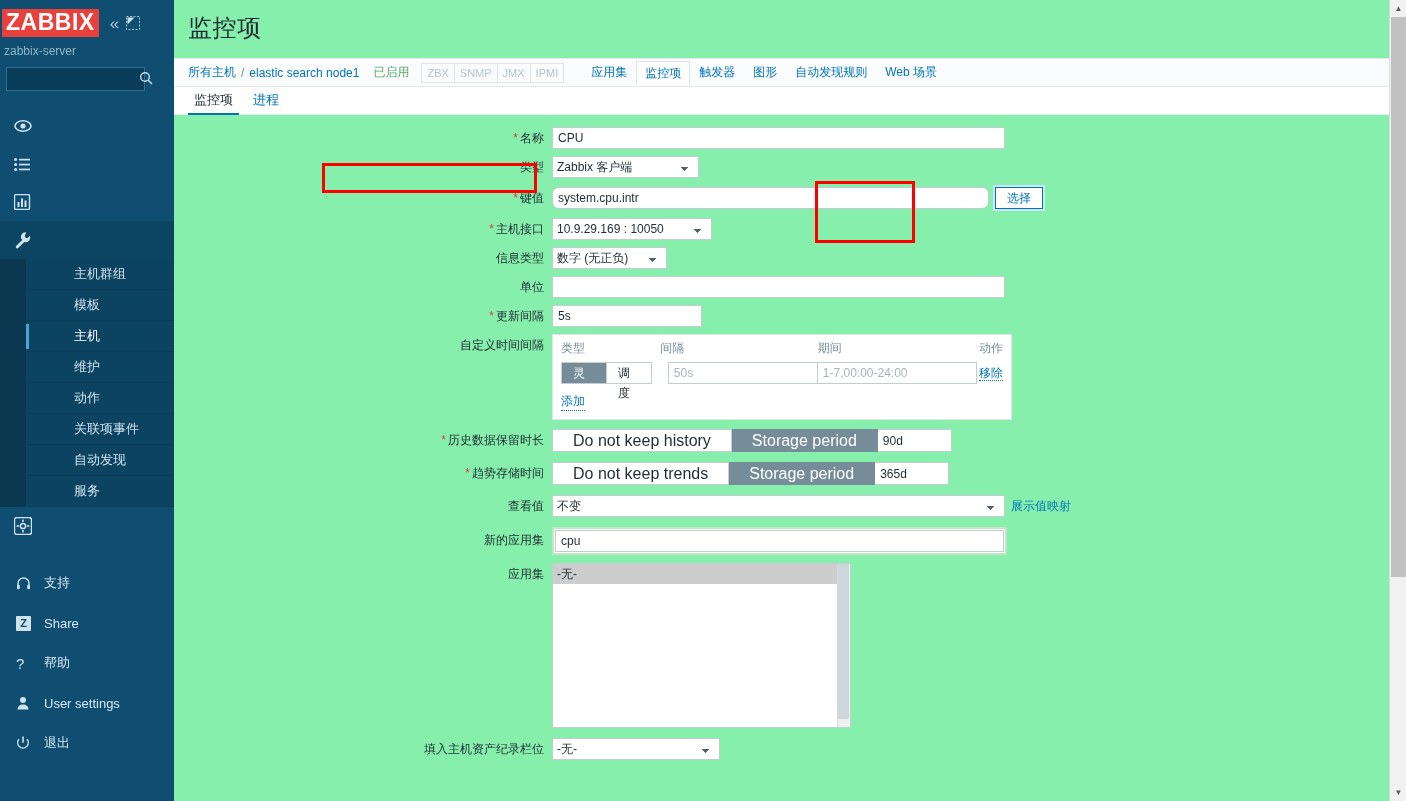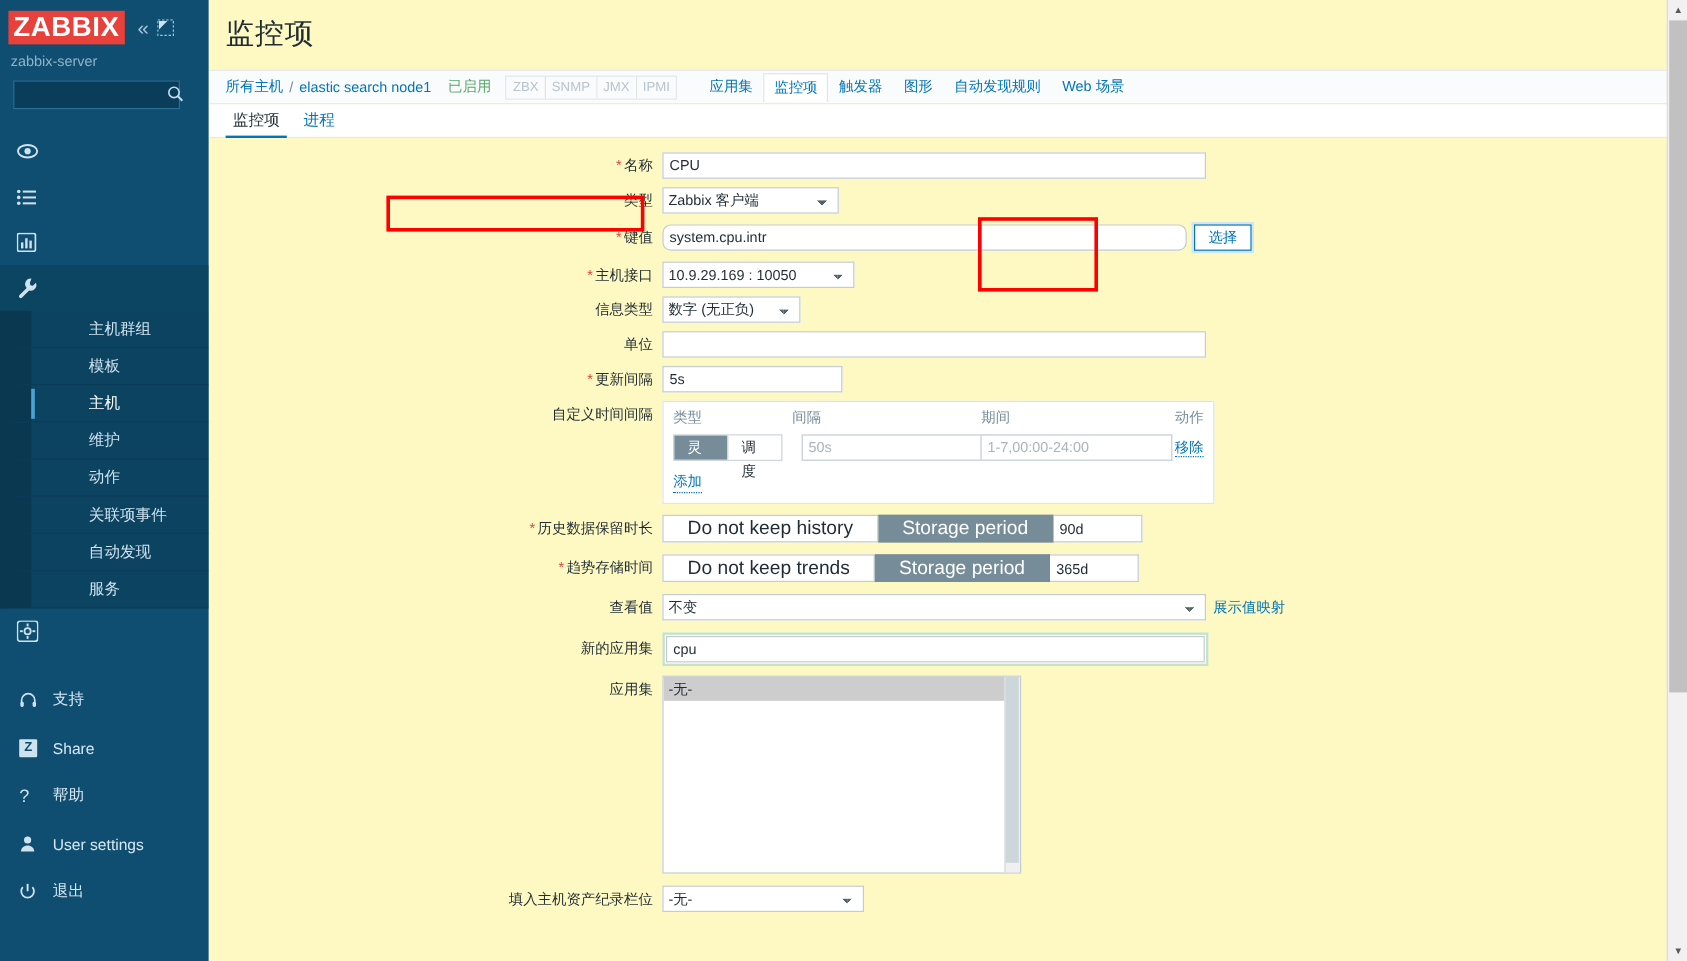--- a/index.html
+++ b/index.html
@@ -14,21 +14,21 @@
   .app { display: flex; width: 1406px; height: 801px; position: relative; }
 
   
   .sidebar {
     width: 174px; min-width: 174px; height: 801px;
     background: #0f4e71;
     color: #ffffff;
     position: relative;
     overflow: hidden;
   }
-  .sb-top { padding: 8px 10px 0 7px; position: relative; border-radius: 20px; }
+  .sb-top { padding: 8px 10px 0 2px; position: relative; border-radius: 20px; }
   .logo-row { display: flex; align-items: center; gap: 8px; height: 30px; }
   .zbx-logo {
     background: #e8403a; color: #ffffff;
     font-size: 23px; font-weight: bold; letter-spacing: 0.5px;
     padding: 0px 4px 1px 4px; line-height: 27px;
     font-family: "Liberation Sans", sans-serif;
   }
   .sb-icons { display: flex; align-items: center; gap: 7px; margin-left: 3px; }
   .icon-collapse { color: #a8c6d8; font-size: 17px; line-height: 1; cursor: pointer; }
   .icon-hide { width: 14px; height: 14px; position: relative; cursor: pointer; }
@@ -87,21 +87,21 @@
   .z-badge {
     display: inline-block; width: 15px; height: 15px;
     background: #cfe3ef; color: #0f4e71;
     font-size: 11px; font-weight: bold; text-align: center;
     line-height: 15px; border-radius: 1px;
   }
 
   
   .main {
     flex: 1; height: 801px; position: relative;
-    background: #fef9c3; overflow: hidden;
+    background: #86efac; overflow: hidden;
   }
   .page-title {
     font-size: 24px; color: #1f2c33; font-weight: normal;
     padding: 12px 0 0 14px; margin: 0;
     letter-spacing: 0.5px;
   }
   .crumb-bar {
     margin-top: 14px;
     border-top: 1px solid #e3e9ec;
     border-bottom: 1px solid #e3e9ec;

